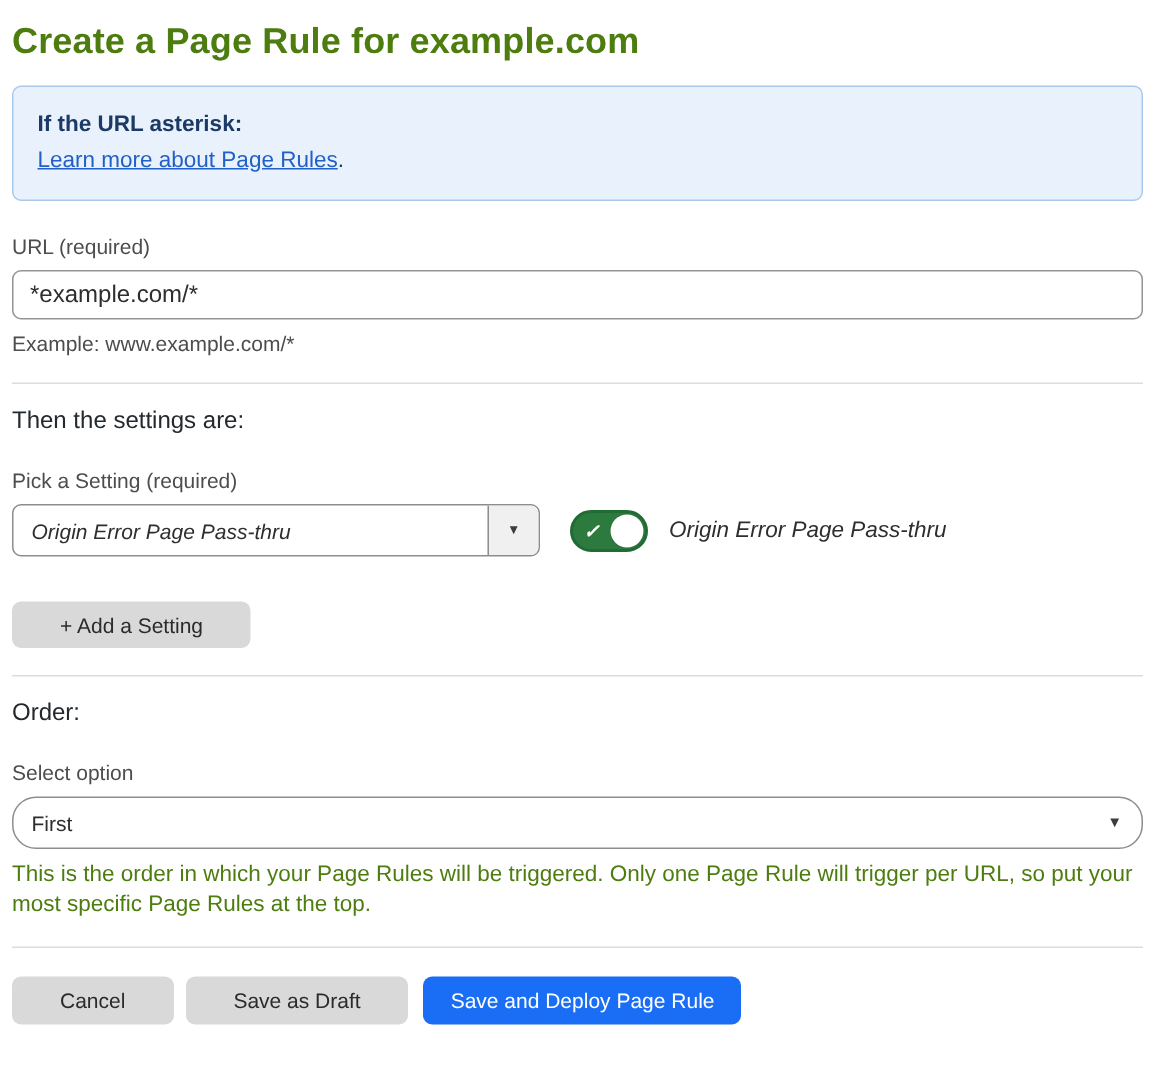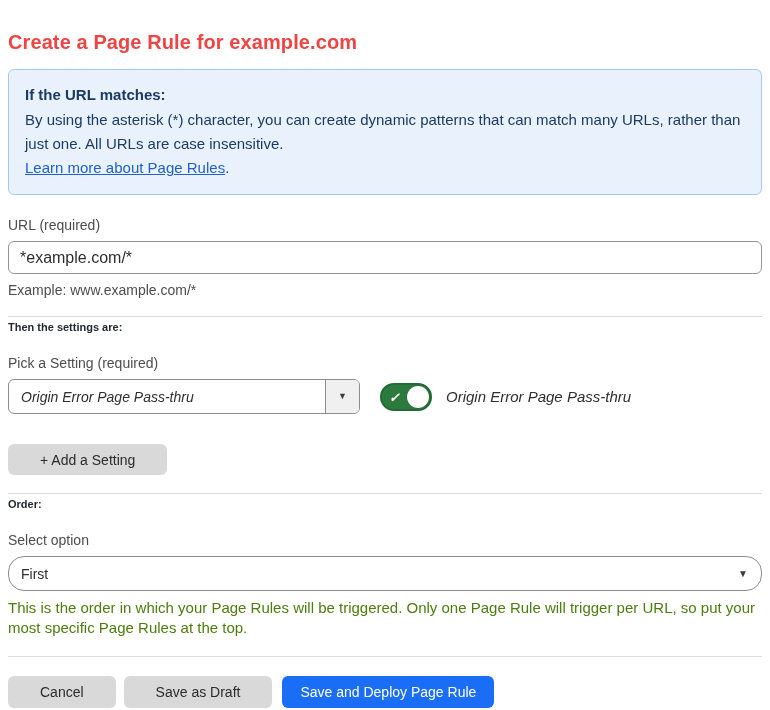--- a/index.html
+++ b/index.html
@@ -16,22 +16,22 @@
   *{box-sizing:border-box;margin:0;padding:0;}
   html,body{background:#ffffff;}
   body{
     width:770px;height:710px;
     font-family:"Liberation Sans", sans-serif;
     color:#24292e;
     overflow:hidden;
   }
   .container{padding:8px 8px 0 8px;width:770px;}
   h1.page-title{
-    font-size:20px;font-weight:bold;color:#ef4444;
-    margin-top:23px;letter-spacing:.1px;
+    font-size:24px;font-weight:bold;color:#4d7c0f;
+    margin-top:6px;letter-spacing:.1px;
   }
   .info-box{
     margin-top:15px;
     background:var(--info-bg);
     border:1px solid var(--info-border);
     border-radius:6px;
     padding:13px 16px 14px 16px;
     color:var(--info-text);
     font-size:15px;line-height:24px;
   }
@@ -50,21 +50,21 @@
     padding:0 11px;font-size:16px;color:#2e2e2e;
     font-family:"Liberation Sans", sans-serif;
     background:#fff;outline:none;
   }
   .example-text{margin-top:8px;font-size:14px;color:#4d4d4d;}
   hr.divider{
     border:none;border-top:1px solid var(--divider);
     margin-top:18px;
   }
   .section-heading{
-    margin-top:4px;font-size:11px;font-weight:bold;color:#24292e;
+    margin-top:16px;font-size:16px;font-weight:normal;color:#24292e;
   }
   .picker-row{
     margin-top:8px;display:flex;align-items:center;font-style:italic;
   }
   .dropdown{
     width:352px;height:35px;
     border:1px solid #8d8d8d;border-radius:6px;
     display:flex;align-items:stretch;overflow:hidden;
     background:#fff;cursor:pointer;
   }
@@ -127,22 +127,21 @@
   .order-hr{margin-top:15px;}
 </style>
 </head>
 <body>
 
 <div class="container">
 
   <h1 class="page-title">Create a Page Rule for example.com</h1>
 
   <div class="info-box">
-    <div class="info-heading">If the URL matches:</div>
-    <div class="info-body">By using the asterisk (*) character, you can create dynamic patterns that can match many URLs, rather than just one. All URLs are case insensitive.</div>
+    <div class="info-heading">If the URL asterisk:</div>
     <div><a class="info-link">Learn more about Page Rules</a><span>.</span></div>
   </div>
 
   <div class="field-label">URL (required)</div>
   <input class="url-input" type="text" value="*example.com/*" style="">
   <div class="example-text">Example: www.example.com/*</div>
 
   <hr class="divider">
 
   <div class="section-heading">Then the settings are:</div>

